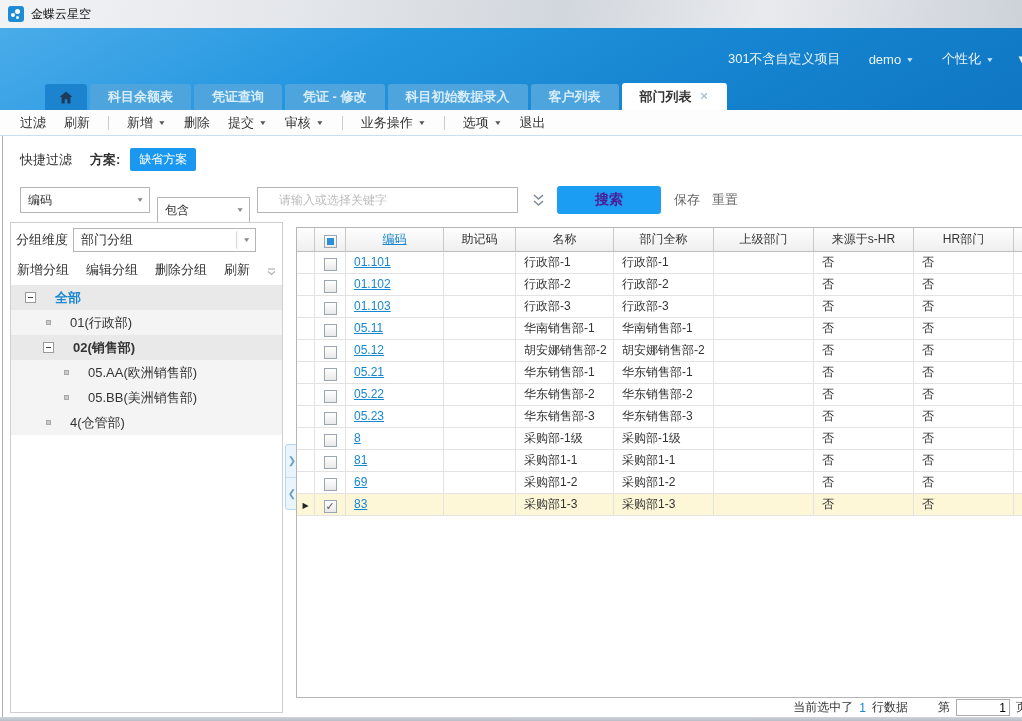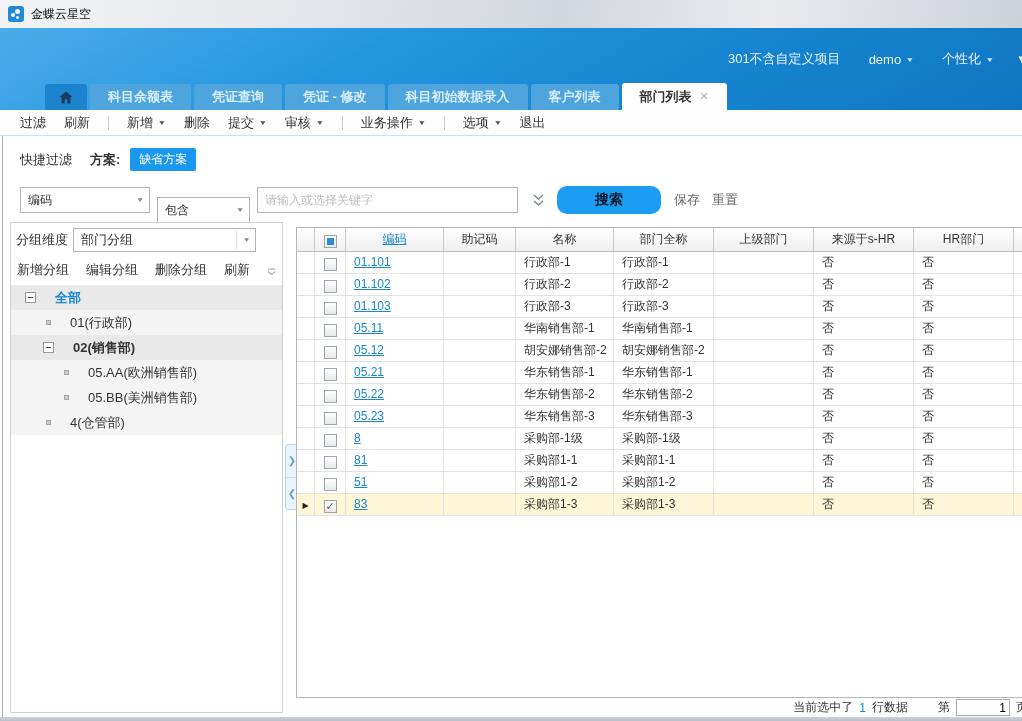--- a/index.html
+++ b/index.html
@@ -56,25 +56,25 @@
   .frow1 { position:absolute; top:11px; left:20px; display:flex; align-items:center; gap:10px; font-size:13px; }
   .quick-filter { color:#333; cursor:pointer; }
   .scheme-label { font-weight:bold; margin-left:8px; }
   .scheme-btn { background:#1a97ef; color:#fff; font-size:12px; padding:3px 9px; border-radius:2px; cursor:pointer; }
   .frow2 { position:absolute; top:40px; left:20px; display:flex; align-items:center; }
   .sel { height:26px; border:1px solid #b5b5b5; background:#fff; display:flex; align-items:center; cursor:pointer; }
   .sel .sel-val { flex:1; padding-left:7px; }
   .sel .sel-arrow { width:18px; text-align:center; color:#8a8a8a; font-size:8px; }
   .sel-field { width:130px; margin-right:7px; }
   .sel-op { width:93px; margin-right:7px;margin-top:20px; }
-  .kw-input { width:261px; height:26px; border:1px solid #b5b5b5; padding:0 7px; font-size:12px;
+  .kw-input { width:261px; height:26px; border:1px solid #b5b5b5; padding:0 21px; font-size:12px;
     font-family:inherit; color:#333; }
   .kw-input::placeholder { color:#bcbcbc; }
   .expand-ic { margin:0 12px 0 14px; cursor:pointer; display:flex; }
-  .search-btn { width:104px; height:28px; background:#1b9df4; border:none; border-radius:10px; color:#0f172a;
+  .search-btn { width:104px; height:28px; background:#1b9df4; border:none; border-radius:3px; color:#4c1d95;
     font-size:14px; font-weight:bold; font-family:inherit; cursor:pointer; margin-right:13px; }
   .flink { color:#666; font-size:13px; cursor:pointer; margin-right:12px; }
 
   
   .left-panel { position:absolute; left:10px; top:222px; width:273px; height:491px; background:#fff;
     border:1px solid #cfcfcf; }
   .dim-row { display:flex; align-items:center; height:33px; padding:0 26px 0 5px; gap:5px; font-size:13px; }
   .dim-label { white-space:nowrap; }
   .dim-select { flex:1; height:24px; }
   .dim-select .sel-arrow { border-left:1px solid #d8d8d8; height:100%; line-height:22px; }
@@ -442,21 +442,21 @@
         <div class="c" style="width: 98px;">采购部1-1</div>
         <div class="c" style="width: 100px;">采购部1-1</div>
         <div class="c" style="width: 100px;"></div>
         <div class="c" style="width: 100px;">否</div>
         <div class="c" style="width: 100px;">否</div>
         <div class="c rest"></div>
       </div>
       <div class="g-row">
         <div class="c center" style="width: 18px;"></div>
         <div class="c center" style="width: 31px;"><span class="cb" style="margin-top: 3px;"></span></div>
-        <div class="c" style="width: 98px;"><span class="glink">51</span></div>
+        <div class="c" style="width: 98px;"><span class="glink">69</span></div>
         <div class="c" style="width: 72px;"></div>
         <div class="c" style="width: 98px;">采购部1-2</div>
         <div class="c" style="width: 100px;">采购部1-2</div>
         <div class="c" style="width: 100px;"></div>
         <div class="c" style="width: 100px;">否</div>
         <div class="c" style="width: 100px;">否</div>
         <div class="c rest"></div>
       </div>
       <div class="g-row selected">
         <div class="c center" style="width: 18px;"><span class="row-arrow">▶</span></div>

